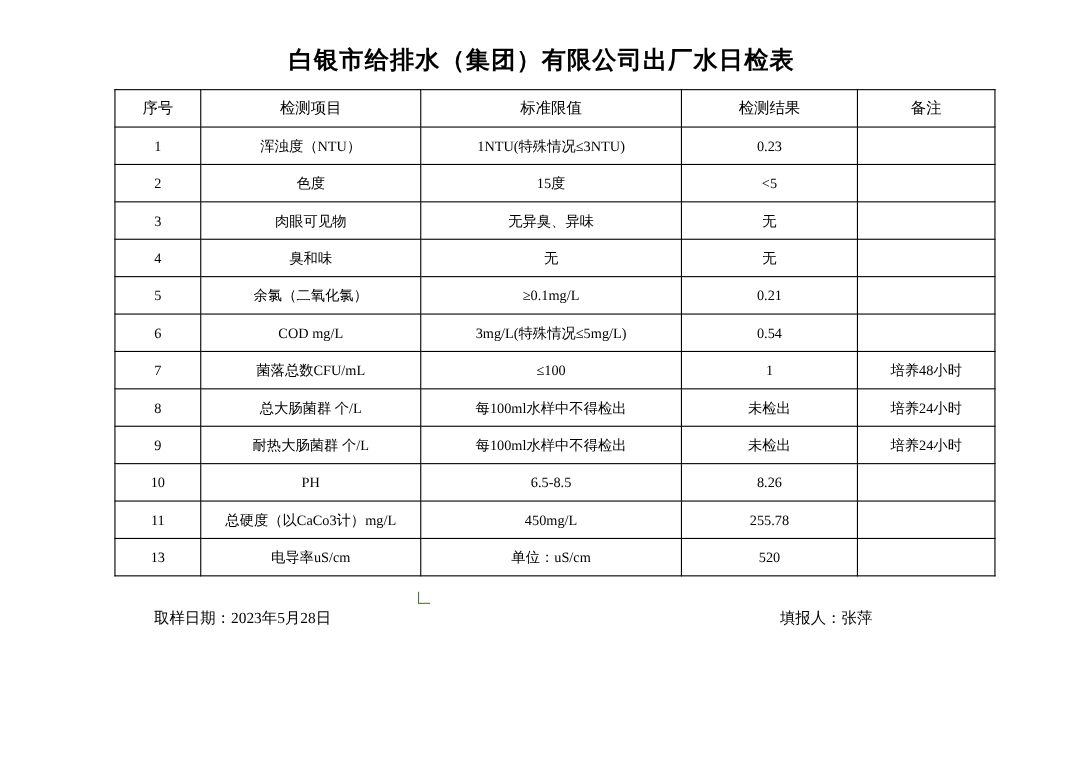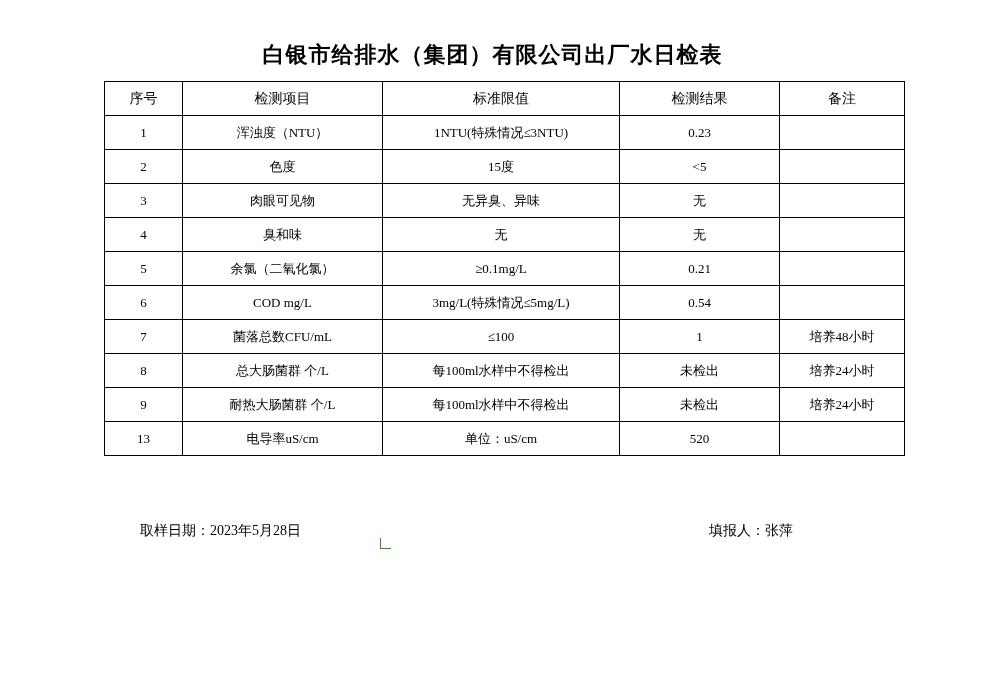--- a/index.html
+++ b/index.html
@@ -56,21 +56,21 @@
     font-family: Liberation Serif, serif;
   }
   col.c1 { width: 78px; }
   col.c2 { width: 200px; }
   col.c3 { width: 237px; }
   col.c4 { width: 160px; }
   col.c5 { width: 125px; }
   .footer {
     position: absolute;
     left: 104px;
-    top: 518px;
+    top: 549px;
     width: 800px;
     height: 30px;
   }
   .footer span {
     position: absolute;
     font-size: 14px;
     font-family: "Liberation Serif", serif;
     white-space: nowrap;
     top: 4px;
   }
@@ -169,20 +169,34 @@
         <td>培养24小时</td>
       </tr>
       <tr>
         <td>9</td>
         <td>耐热大肠菌群 个/L</td>
         <td>每100ml水样中不得检出</td>
         <td>未检出</td>
         <td>培养24小时</td>
       </tr>
       <tr>
+        <td>10</td>
+        <td>PH</td>
+        <td>6.5-8.5</td>
+        <td>8.26</td>
+        <td></td>
+      </tr>
+      <tr>
+        <td>11</td>
+        <td>总硬度（以CaCo3计）mg/L</td>
+        <td>450mg/L</td>
+        <td>255.78</td>
+        <td></td>
+      </tr>
+      <tr>
         <td>13</td>
         <td>电导率uS/cm</td>
         <td>单位：uS/cm</td>
         <td>520</td>
         <td></td>
       </tr>
     </tbody>
   </table>
 
   <div class="corner-mark"></div>

